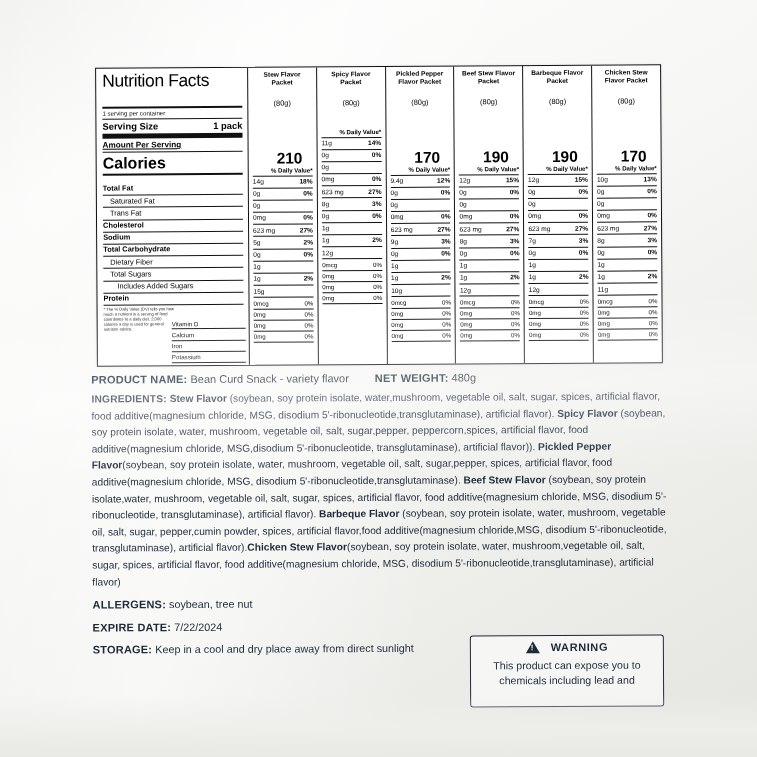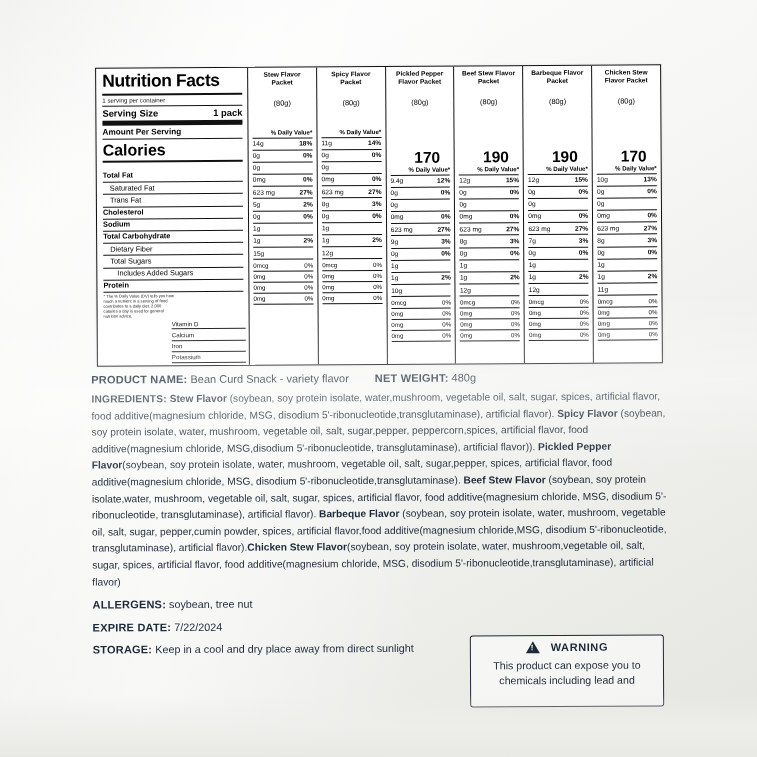--- a/index.html
+++ b/index.html
@@ -47,25 +47,25 @@
   }
   .nf-left {
     width: 152px;
     flex: 0 0 152px;
     box-sizing: border-box;
     padding: 3px 5px 2px 6px;
     border-right: 1.4px solid #111;
     position: relative;
   }
   .nf-title {
-    font-weight: bold;
+    font-weight: normal;
     font-size: 17.5px;
     letter-spacing: -0.4px;
     line-height: 19px;
-    margin-bottom: 3px;
+    margin-bottom: 16px;
   }
   .nf-rule-thin { border-bottom: 1px solid #111; margin: 1px 0; }
   .nf-rule-med { border-bottom: 2.4px solid #111; margin: 1px 0; }
   .nf-rule-thick { border-bottom: 5px solid #111; margin: 1px 0; }
   .nf-servings {
     font-size: 6.2px;
     line-height: 8px;
     color: #111;
   }
   .nf-serv-size {
@@ -73,20 +73,21 @@
     justify-content: space-between;
     font-size: 9.4px;
     font-weight: bold;
     line-height: 12px;
     gap: 18px;
   }
   .nf-amount {
     font-size: 8.2px;
     font-weight: bold;
     line-height: 11px;
+    text-decoration: underline;
   }
   .nf-cal {
     font-size: 16px;
     font-weight: bold;
     line-height: 19px;
   }
   .nf-nutrient-list { margin-top: 8px; }
   .nf-nut {
     font-size: 7.4px;
     line-height: 10.4px;
@@ -311,20 +312,21 @@
             <div class="nf-vitrow">Calcium</div>
             <div class="nf-vitrow">Iron</div>
             <div class="nf-vitrow">Potassium</div>
           </div>
       </div>
 
       <div id="nf-columns" style="display:flex; flex:1 1 auto;">
           <div class="nf-col">
             <div class="col-head">Stew Flavor Packet</div>
             <div class="col-weight">(80g)</div>
+            <div class="col-cal">210</div>
             <div class="col-dv">% Daily Value*</div>
             <div class="col-val">
               <span>14g</span>
               <span class="pct">18%</span>
             </div>
             <div class="col-val">
               <span>0g</span>
               <span class="pct">0%</span>
             </div>
             <div class="col-val">

